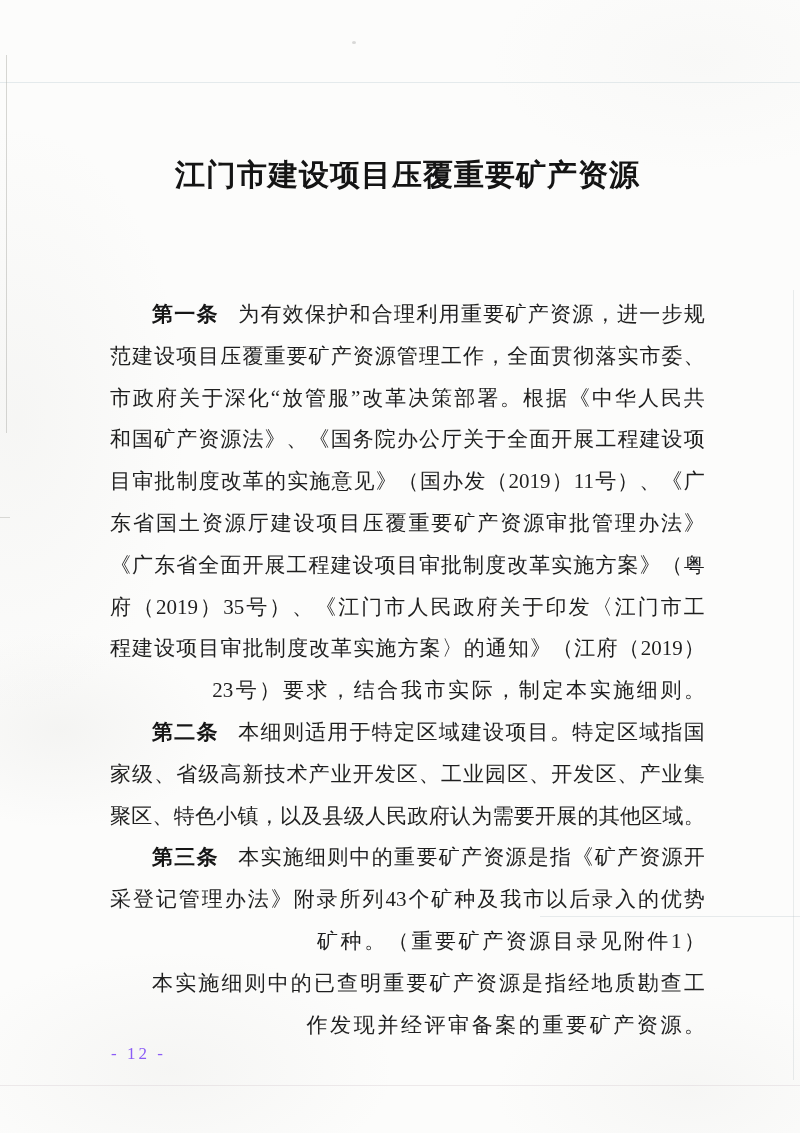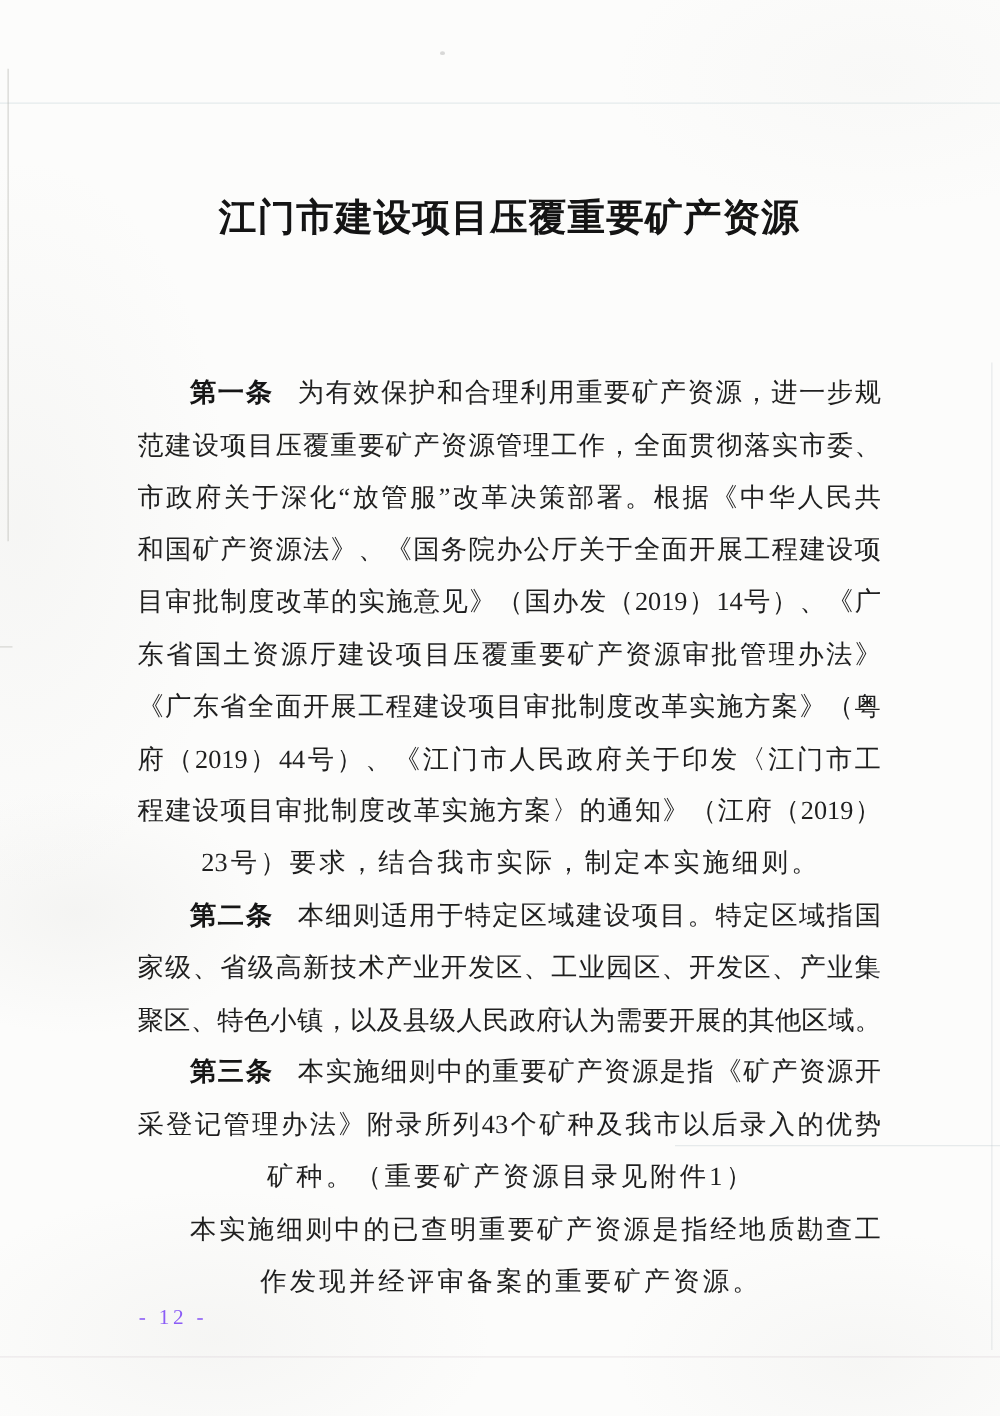--- a/index.html
+++ b/index.html
@@ -36,21 +36,21 @@
     position:absolute;left:110px;top:150px;width:595px;
     text-align:center;font-weight:bold;font-size:30px;line-height:49px;
     color:#141414;letter-spacing:1px;font-family:Liberation Serif, serif;
   }
   .body-text{
     position:absolute;left:110px;top:294px;width:595px;
     font-size:21px;color:#1f1f1f;
   }
   .line{
     display:flex;align-items:center;height:41.8px;line-height:41.8px;
-    justify-content:center;column-gap:2.6px;white-space:nowrap;
+    justify-content:flex-end;column-gap:2.6px;white-space:nowrap;
   }
   .line.j{justify-content:space-between;column-gap:0;}
   .line.ind{padding-left:42px;}
   .line span{display:inline-block;}
   .line span.b{font-weight:bold;color:#161616;}
   .line span.sp{width:18px;}
   .page-number{
     position:absolute;left:111px;top:1044px;
     font-size:17px;letter-spacing:3px;color:#8b5cf6;
   }
@@ -201,21 +201,21 @@
         <span>意</span>
         <span>见</span>
         <span>》</span>
         <span>（</span>
         <span>国</span>
         <span>办</span>
         <span>发</span>
         <span>（</span>
         <span>2019</span>
         <span>）</span>
-        <span>14</span>
+        <span>11</span>
         <span>号</span>
         <span>）</span>
         <span>、</span>
         <span>《</span>
         <span>广</span>
       </div>
     <div class="line j">
         <span>东</span>
         <span>省</span>
         <span>国</span>
@@ -270,21 +270,21 @@
         <span>案</span>
         <span>》</span>
         <span>（</span>
         <span>粤</span>
       </div>
     <div class="line j">
         <span>府</span>
         <span>（</span>
         <span>2019</span>
         <span>）</span>
-        <span>44</span>
+        <span>35</span>
         <span>号</span>
         <span>）</span>
         <span>、</span>
         <span>《</span>
         <span>江</span>
         <span>门</span>
         <span>市</span>
         <span>人</span>
         <span>民</span>
         <span>政</span>

